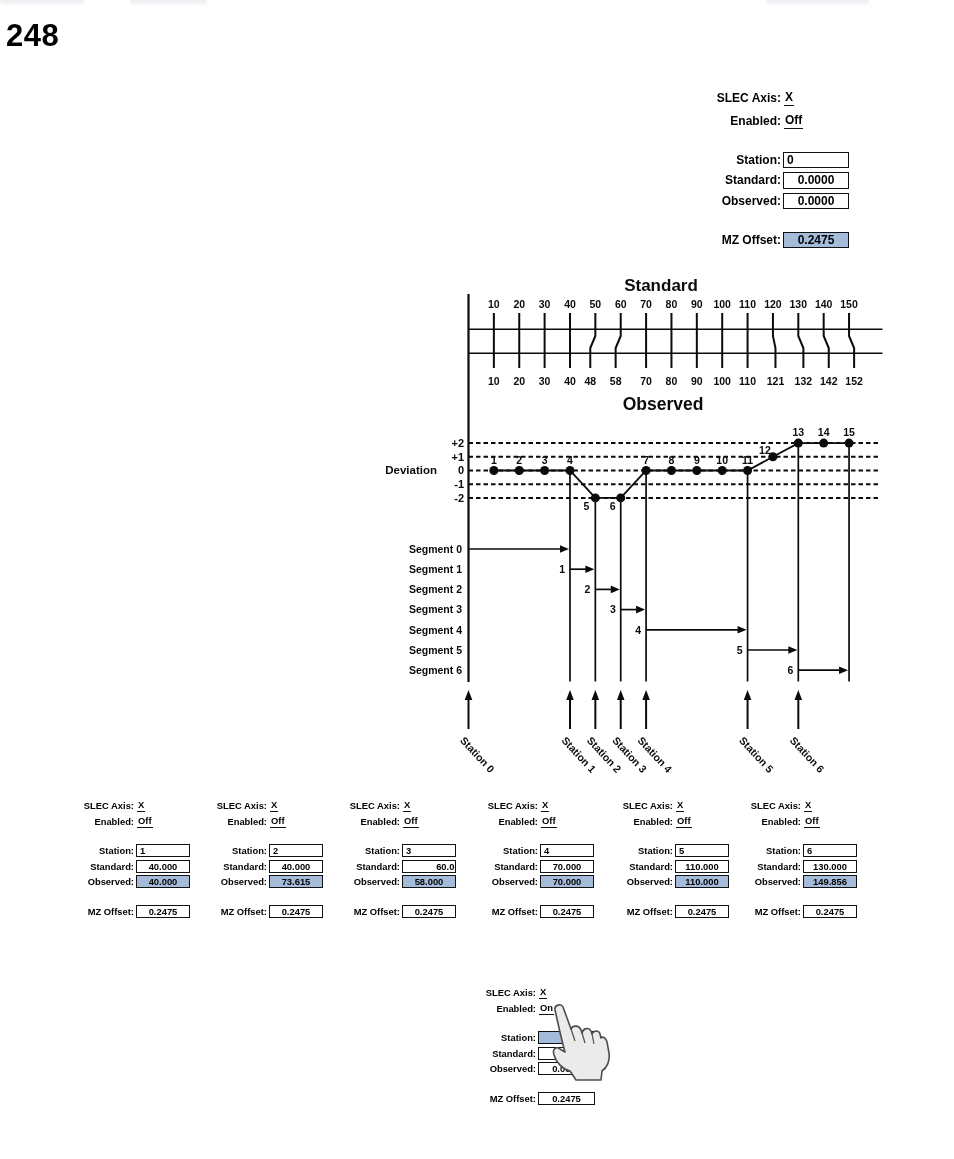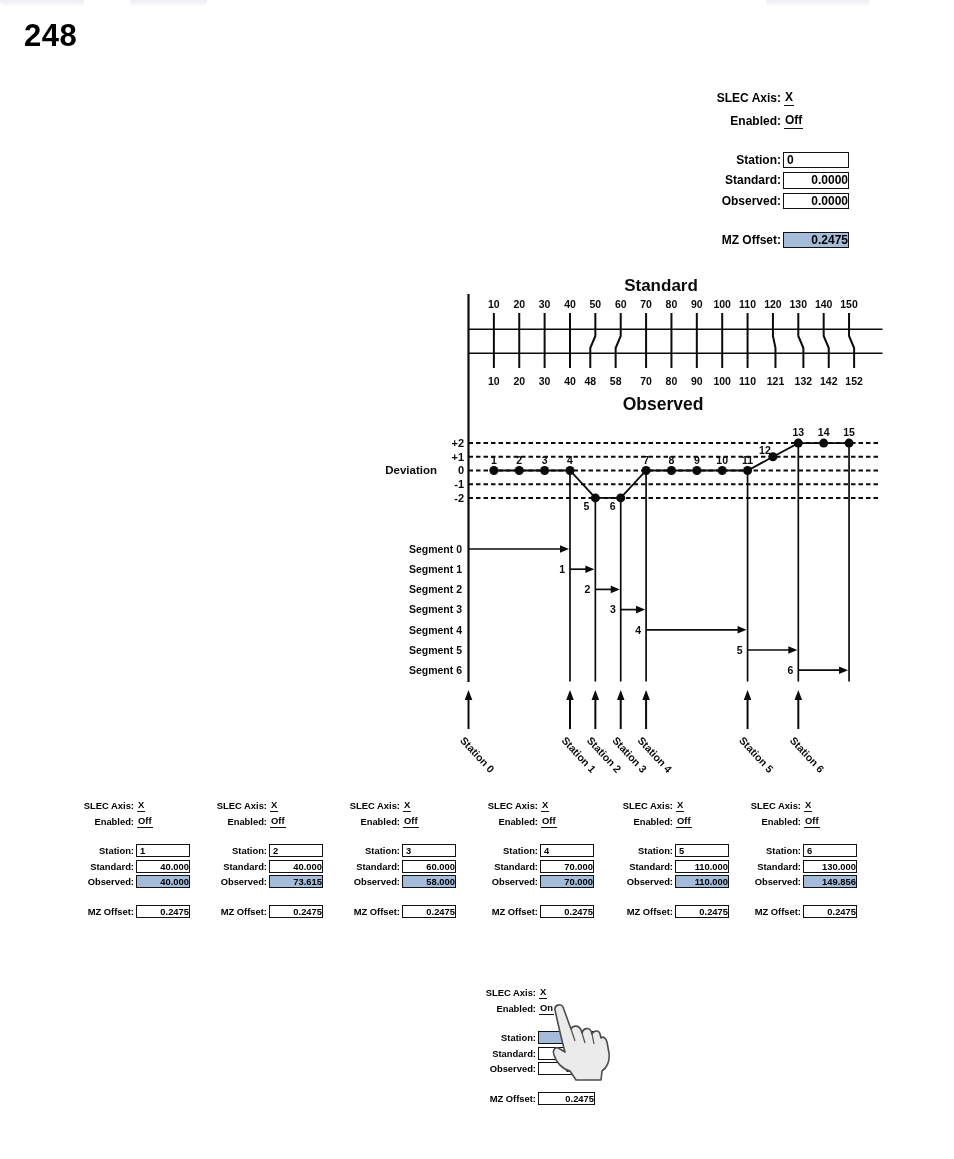--- a/index.html
+++ b/index.html
@@ -1,27 +1,27 @@
 <!DOCTYPE html>
 <html><head>
 <meta charset="utf-8">
 <style>
   html,body{margin:0;padding:0;background:#fff;}
   .page{position:relative;width:954px;height:1159px;background:#ffffff;overflow:hidden;
         font-family:"Liberation Sans",sans-serif;color:#000;}
   .remnant{position:absolute;top:0;height:6px;border-radius:0 0 5px 5px;
            background:linear-gradient(180deg,#eceef2,#fbfbfc);}
-  .pagenum{position:absolute;left:24px;top:18px;font-size:31px;font-weight:bold;letter-spacing:0.5px;}
+  .pagenum{position:absolute;left:6px;top:18px;font-size:31px;font-weight:bold;letter-spacing:0.5px;}
   .panel{position:absolute;}
   .prow{position:absolute;display:flex;align-items:center;white-space:nowrap;}
   .plabel{display:inline-block;text-align:right;font-weight:bold;}
   .pval{margin-left:3px;font-weight:bold;}
   .toggle{border-bottom:1.3px solid #111;padding:0 1px 1px 1px;}
   .pbox{border:1.3px solid #111;background:#fff;box-sizing:border-box;margin-left:2px;
-        display:flex;align-items:center;justify-content:flex-end;font-weight:bold;overflow:hidden;}
+        display:flex;align-items:center;justify-content:center;font-weight:bold;overflow:hidden;}
   .pbox.leftalign{justify-content:flex-start;padding-left:3px;}
   .pbox.blue{background:#a4bcda;}
   #diagram{position:absolute;left:0;top:0;}
   #hand{position:absolute;left:542px;top:1003px;width:70px;height:78px;z-index:5;}
 </style>
 </head>
 <body>
 <div class="page">
 
   <div class="remnant" style="left:0;width:84px;"></div>

